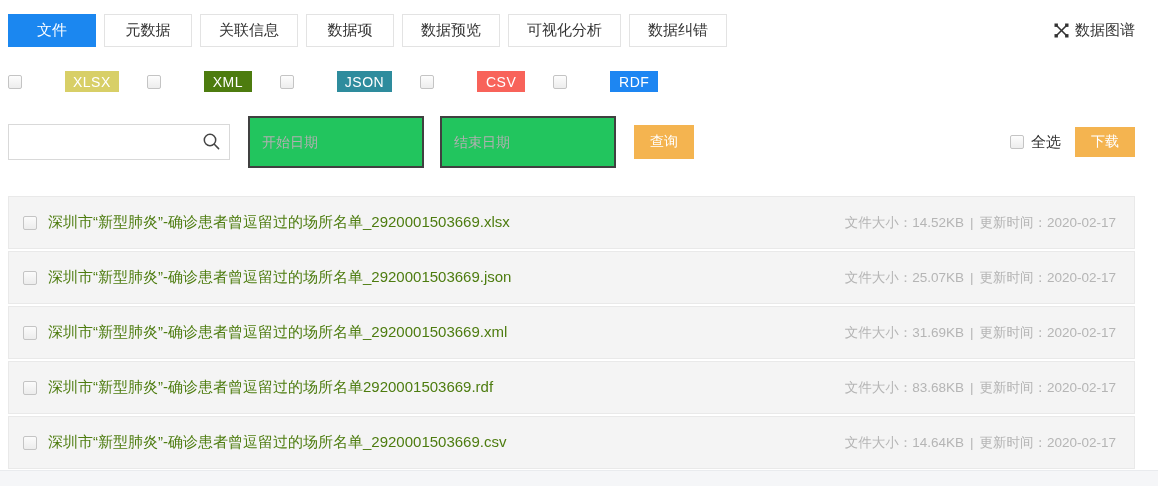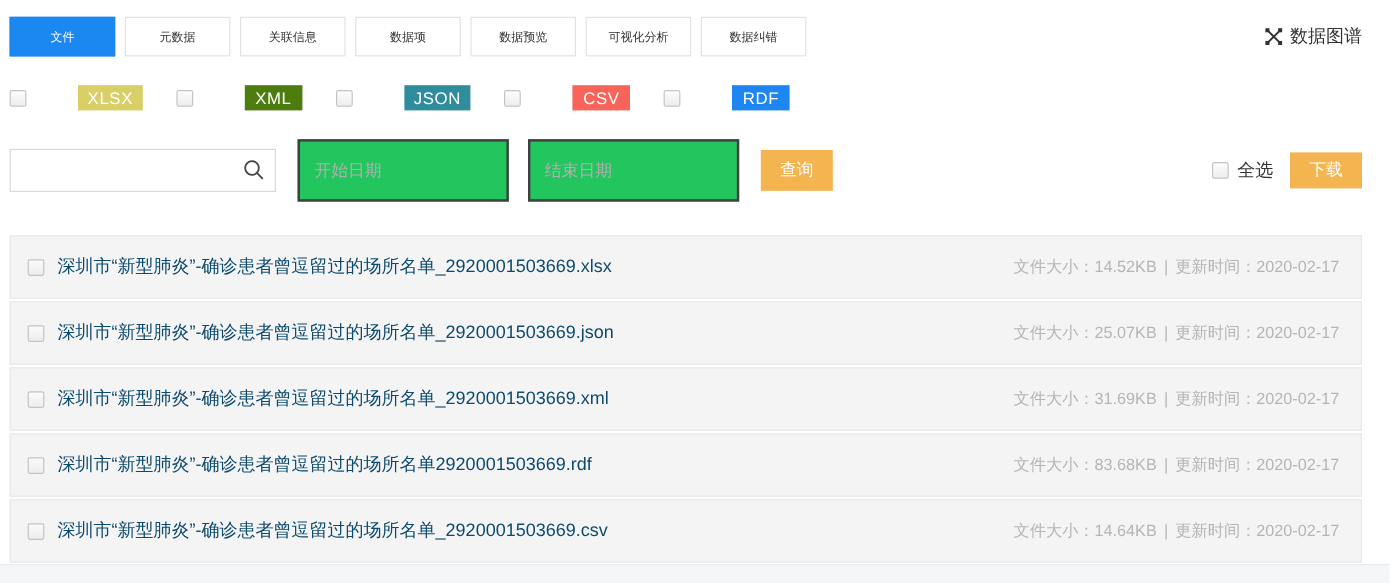--- a/index.html
+++ b/index.html
@@ -15,21 +15,21 @@
 
   
   .tabbar { display: flex; align-items: center; }
   .tabs { display: flex; gap: 8px; }
   .tab {
     min-width: 88px;
     height: 33px;
     padding: 0 18px;
     background: #fff;
     border: 1px solid #e3e3e3;
-    font-size: 10px;
+    font-size: 15px;
     color: #333;
     display: flex; align-items: center; justify-content: center;
     cursor: pointer;
     white-space: nowrap;
   }
   .tab.active { background: #1b87f0; border-color: #1b87f0; color: #fff; }
   .graph-link {
     margin-left: auto;
     display: flex; align-items: center; gap: 6px;
     font-size: 15px; color: #333; cursor: pointer; text-decoration: none;
@@ -81,21 +81,21 @@
 
   
   .file-list { margin-top: 28px; }
   .file-row {
     height: 53px; margin-bottom: 2px;
     background: #f4f4f4; border: 1px solid #e9e9e9;
     display: flex; align-items: center;
     padding: 0 18px 0 14px;
   }
   .file-row .cbx { background: linear-gradient(#fbfbfb, #ececec); }
-  .file-name { margin-left: 11px; font-size: 15px; color: #0c4a6e; }
+  .file-name { margin-left: 11px; font-size: 15px; color: #4d7c0f; }
   .file-meta { margin-left: auto; font-size: 13.5px; color: #b5b5b5; white-space: nowrap; }
   .file-meta .sep { margin: 0 6px; }
 
   
   .footer-band {
     position: absolute; left: 0; right: 0; top: 470px; height: 16px;
     background: #f5f6f8; border-top: 1px solid #e9ebee;
   }
 </style>
 </head>

